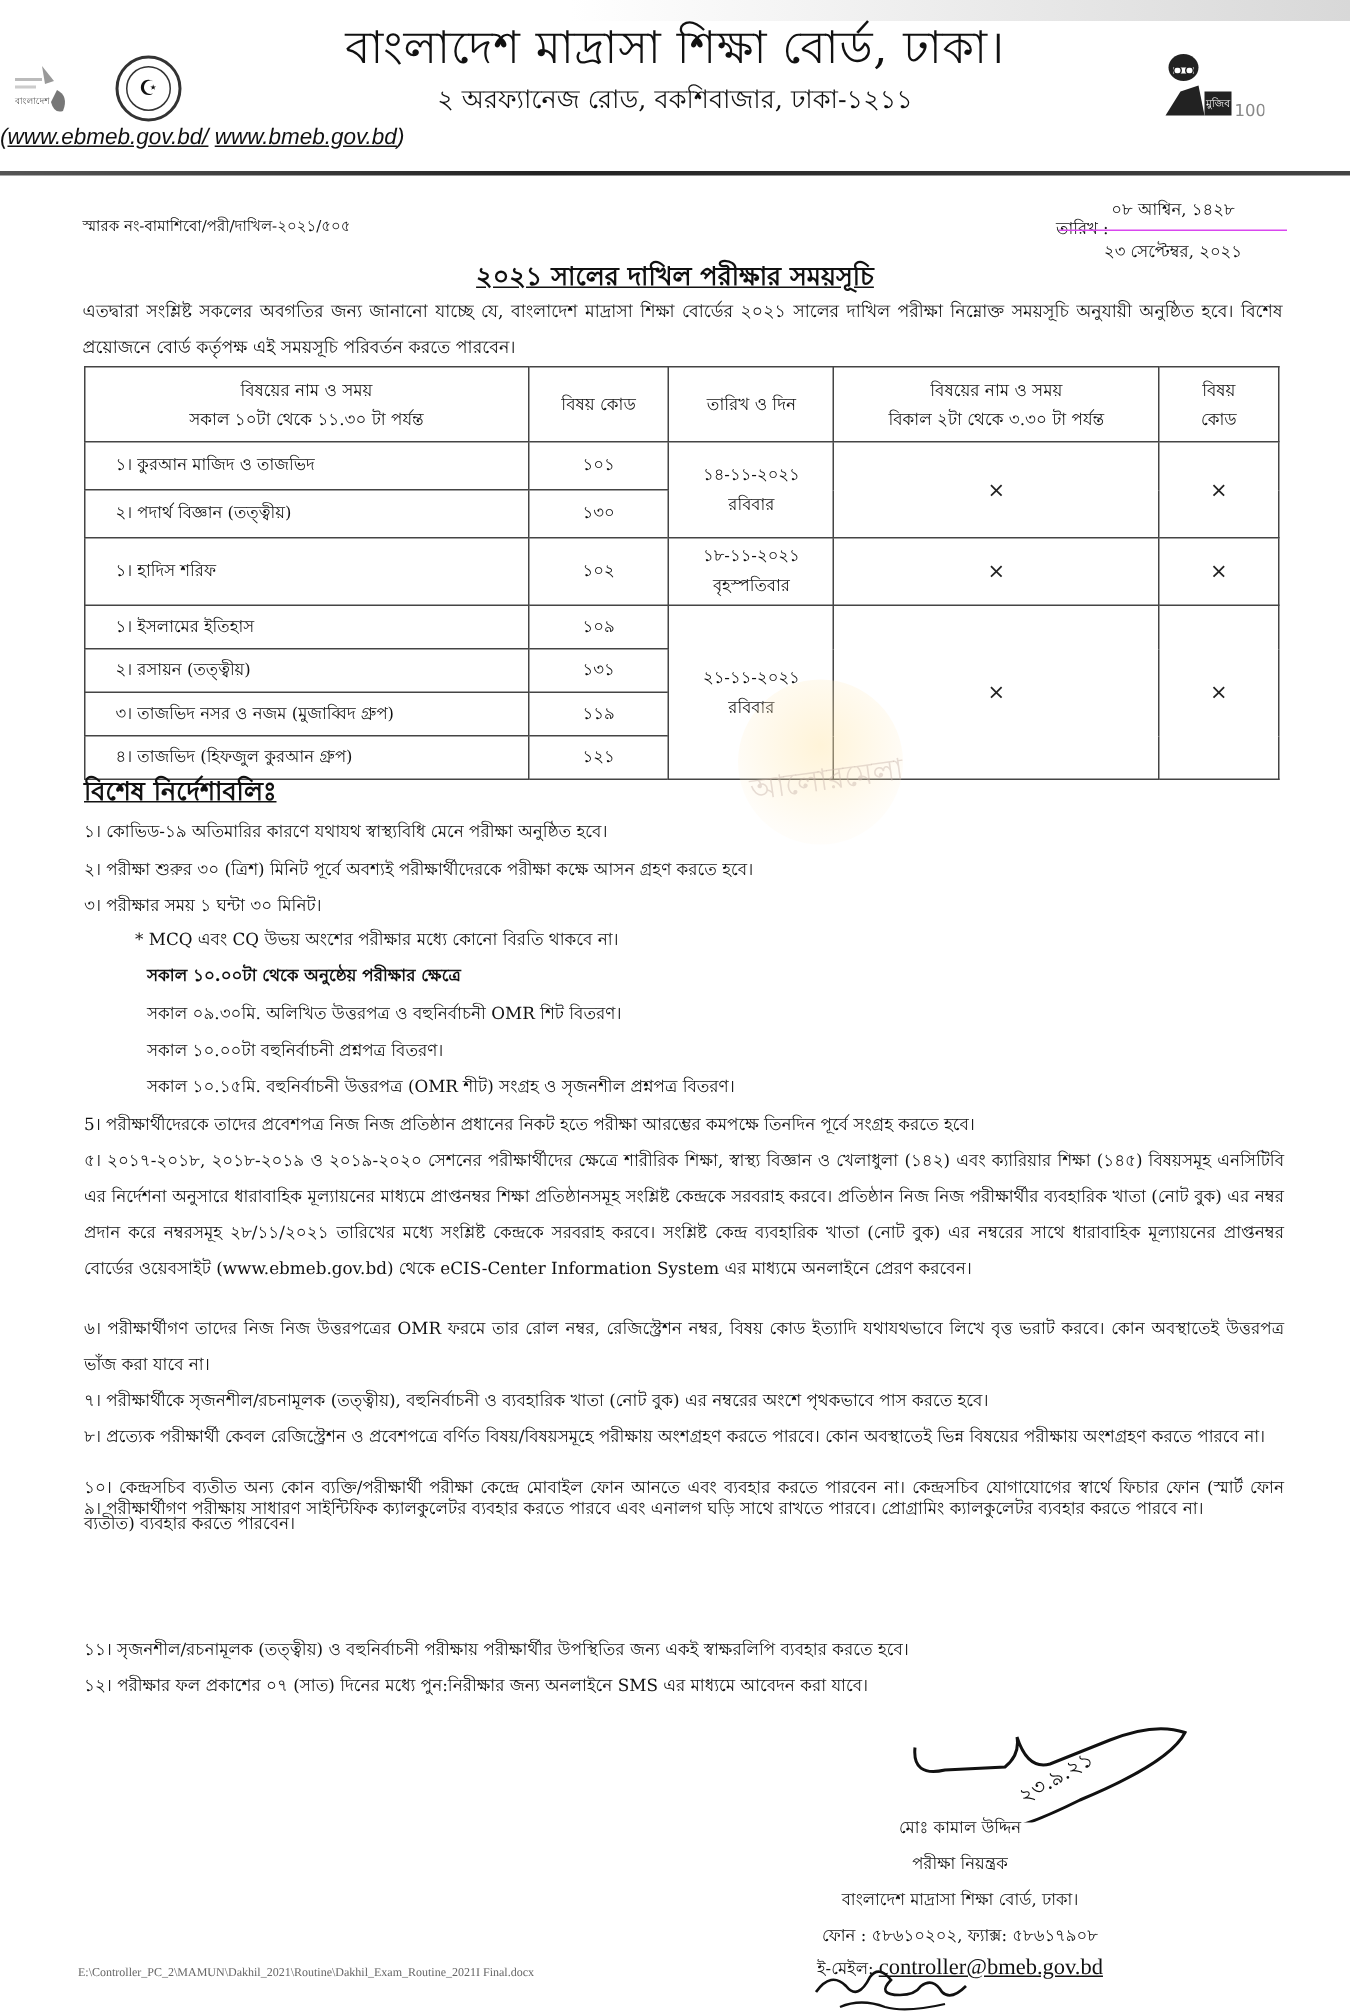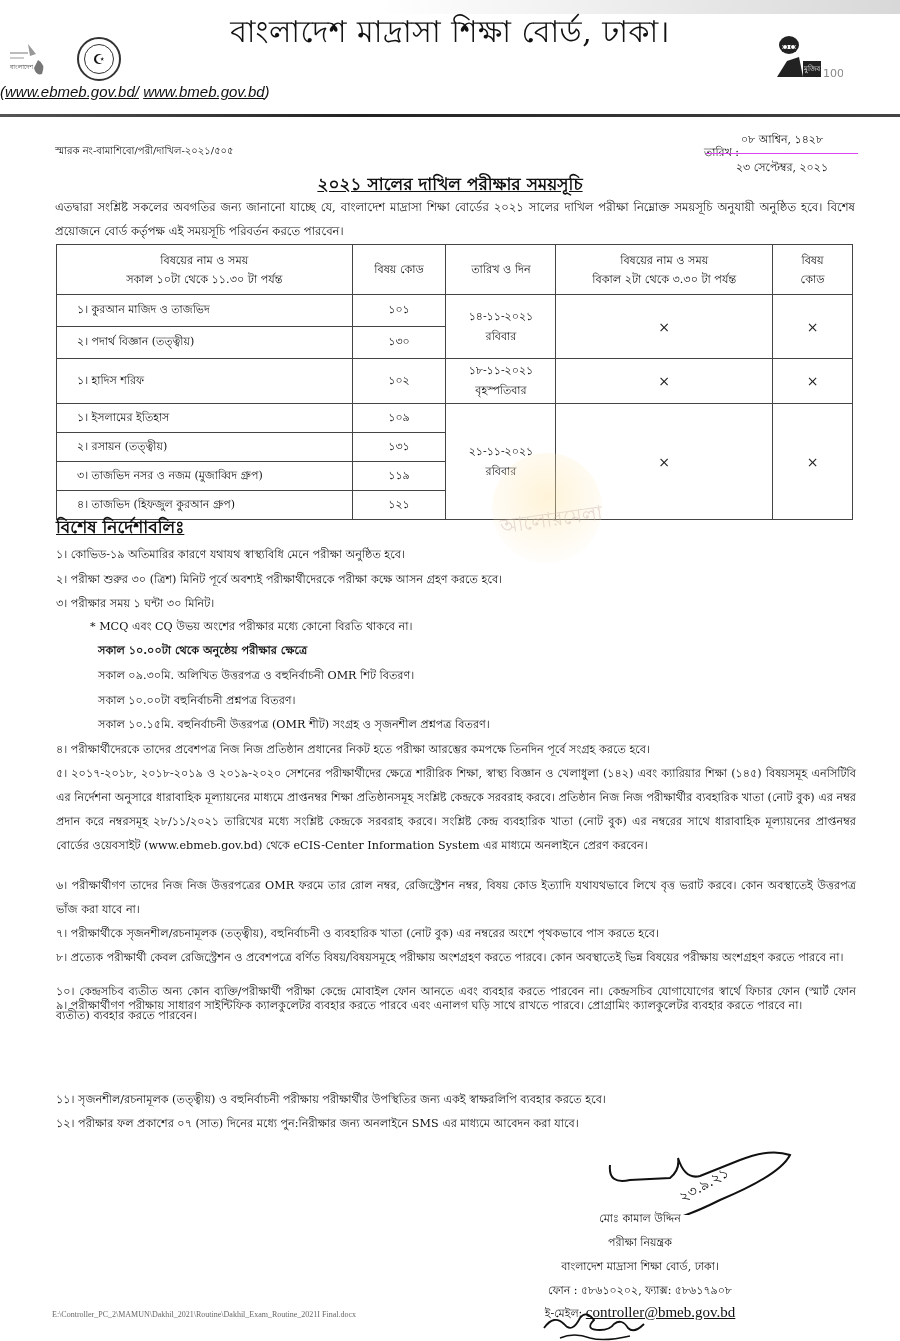--- a/index.html
+++ b/index.html
@@ -99,20 +99,21 @@
         <rect x="4" y="17" width="14" height="2" fill="#ccc"></rect>
         <text x="4" y="29" font-size="6" fill="#555" font-family="DejaVu Sans, sans-serif">বাংলাদেশ</text>
         <path d="M32 20 q8 4 4 14 q-6 2 -8 -6 z" fill="#777"></path>
       </svg>
     </div>
     <div class="logo-left2">
       <div class="inner">☪</div>
     </div>
 
     <div class="org-title">বাংলাদেশ মাদ্রাসা শিক্ষা বোর্ড, ঢাকা।</div>
+    <div class="org-address">২ অরফ্যানেজ রোড, বকশিবাজার, ঢাকা-১২১১</div>
     <div class="org-web">
       <span style="text-decoration:none">(</span><span>www.ebmeb.gov.bd/</span> <span>www.bmeb.gov.bd</span><span style="text-decoration:none">)</span>
     </div>
 
     <div class="logo-right">
       <svg width="70" height="48" viewBox="0 0 70 48">
         <ellipse cx="16" cy="12" rx="10" ry="9" fill="#222"></ellipse>
         <rect x="9" y="12" width="14" height="4" fill="#fff"></rect>
         <circle cx="12" cy="14" r="2.5" fill="none" stroke="#222" stroke-width="1"></circle>
         <circle cx="20" cy="14" r="2.5" fill="none" stroke="#222" stroke-width="1"></circle>
@@ -204,21 +205,21 @@
   <div class="instr" style="top:543px;">১।  কোভিড-১৯ অতিমারির কারণে যথাযথ স্বাস্থ্যবিধি মেনে পরীক্ষা অনুষ্ঠিত হবে।</div>
   <div class="instr" style="top:568px;">২।  পরীক্ষা শুরুর ৩০ (ত্রিশ) মিনিট পূর্বে অবশ্যই পরীক্ষার্থীদেরকে পরীক্ষা কক্ষে আসন গ্রহণ করতে হবে।</div>
   <div class="instr" style="top:592px;">৩।  পরীক্ষার সময় ১ ঘন্টা ৩০ মিনিট।</div>
 
   <div class="sub" style="left:90px; top:618px;">* MCQ এবং CQ উভয় অংশের পরীক্ষার মধ্যে কোনো বিরতি থাকবে না।</div>
   <div class="sub" style="left:98px; top:642px; font-weight:bold;">সকাল ১০.০০টা থেকে অনুষ্ঠেয় পরীক্ষার ক্ষেত্রে</div>
   <div class="sub" style="left:98px; top:667px;">সকাল ০৯.৩০মি. অলিখিত উত্তরপত্র ও বহুনির্বাচনী OMR শিট বিতরণ।</div>
   <div class="sub" style="left:98px; top:692px;">সকাল ১০.০০টা বহুনির্বাচনী প্রশ্নপত্র বিতরণ।</div>
   <div class="sub" style="left:98px; top:716px;">সকাল ১০.১৫মি. বহুনির্বাচনী উত্তরপত্র (OMR শীট) সংগ্রহ ও সৃজনশীল প্রশ্নপত্র বিতরণ।</div>
 
-  <div class="instr" style="top:738px;">৪। পরীক্ষার্থীদেরকে তাদের প্রবেশপত্র নিজ নিজ প্রতিষ্ঠান প্রধানের নিকট হতে পরীক্ষা আরম্ভের কমপক্ষে তিনদিন পূর্বে সংগ্রহ করতে হবে।</div>
+  <div class="instr" style="top:738px;">5। পরীক্ষার্থীদেরকে তাদের প্রবেশপত্র নিজ নিজ প্রতিষ্ঠান প্রধানের নিকট হতে পরীক্ষা আরম্ভের কমপক্ষে তিনদিন পূর্বে সংগ্রহ করতে হবে।</div>
   <div class="instr" style="top:762px; text-align:justify; padding-left:0;">৫। ২০১৭-২০১৮, ২০১৮-২০১৯ ও ২০১৯-২০২০ সেশনের পরীক্ষার্থীদের ক্ষেত্রে শারীরিক শিক্ষা, স্বাস্থ্য বিজ্ঞান ও খেলাধুলা (১৪২) এবং ক্যারিয়ার শিক্ষা (১৪৫) বিষয়সমূহ এনসিটিবি এর নির্দেশনা অনুসারে ধারাবাহিক মূল্যায়নের মাধ্যমে প্রাপ্তনম্বর শিক্ষা প্রতিষ্ঠানসমূহ সংশ্লিষ্ট কেন্দ্রকে সরবরাহ করবে। প্রতিষ্ঠান নিজ নিজ পরীক্ষার্থীর ব্যবহারিক খাতা (নোট বুক) এর নম্বর প্রদান করে নম্বরসমূহ ২৮/১১/২০২১ তারিখের মধ্যে সংশ্লিষ্ট কেন্দ্রকে সরবরাহ করবে। সংশ্লিষ্ট কেন্দ্র ব্যবহারিক খাতা (নোট বুক) এর নম্বরের সাথে ধারাবাহিক মূল্যায়নের প্রাপ্তনম্বর বোর্ডের ওয়েবসাইট (www.ebmeb.gov.bd) থেকে eCIS-Center Information System এর মাধ্যমে অনলাইনে প্রেরণ করবেন।</div>
   <div class="instr" style="top:874px; text-align:justify;">৬। পরীক্ষার্থীগণ তাদের নিজ নিজ উত্তরপত্রের OMR ফরমে তার রোল নম্বর, রেজিস্ট্রেশন নম্বর, বিষয় কোড ইত্যাদি যথাযথভাবে লিখে বৃত্ত ভরাট করবে। কোন অবস্থাতেই উত্তরপত্র ভাঁজ করা যাবে না।</div>
   <div class="instr" style="top:922px;">৭। পরীক্ষার্থীকে সৃজনশীল/রচনামূলক (তত্ত্বীয়), বহুনির্বাচনী ও ব্যবহারিক খাতা (নোট বুক) এর নম্বরের অংশে পৃথকভাবে পাস করতে হবে।</div>
   <div class="instr" style="top:946px; text-align:justify;">৮। প্রত্যেক পরীক্ষার্থী কেবল রেজিস্ট্রেশন ও প্রবেশপত্রে বর্ণিত বিষয়/বিষয়সমূহে পরীক্ষায় অংশগ্রহণ করতে পারবে। কোন অবস্থাতেই ভিন্ন বিষয়ের পরীক্ষায় অংশগ্রহণ করতে পারবে না।</div>
   <div class="instr" style="top:994px; text-align:justify;">৯। পরীক্ষার্থীগণ পরীক্ষায় সাধারণ সাইন্টিফিক ক্যালকুলেটর ব্যবহার করতে পারবে এবং এনালগ ঘড়ি সাথে রাখতে পারবে। প্রোগ্রামিং ক্যালকুলেটর ব্যবহার করতে পারবে না।</div>
   <div class="instr" style="top:980px; text-align:justify;">১০। কেন্দ্রসচিব ব্যতীত অন্য কোন ব্যক্তি/পরীক্ষার্থী পরীক্ষা কেন্দ্রে মোবাইল ফোন আনতে এবং ব্যবহার করতে পারবেন না। কেন্দ্রসচিব যোগাযোগের স্বার্থে ফিচার ফোন (স্মার্ট ফোন ব্যতীত) ব্যবহার করতে পারবেন।</div>
   <div class="instr" style="top:1088px;">১১।  সৃজনশীল/রচনামূলক (তত্ত্বীয়) ও বহুনির্বাচনী পরীক্ষায় পরীক্ষার্থীর উপস্থিতির জন্য একই স্বাক্ষরলিপি ব্যবহার করতে হবে।</div>
   <div class="instr" style="top:1112px;">১২। পরীক্ষার ফল প্রকাশের ০৭ (সাত) দিনের মধ্যে পুন:নিরীক্ষার জন্য অনলাইনে SMS এর মাধ্যমে আবেদন করা যাবে।</div>
 
   <div class="sig-area">

